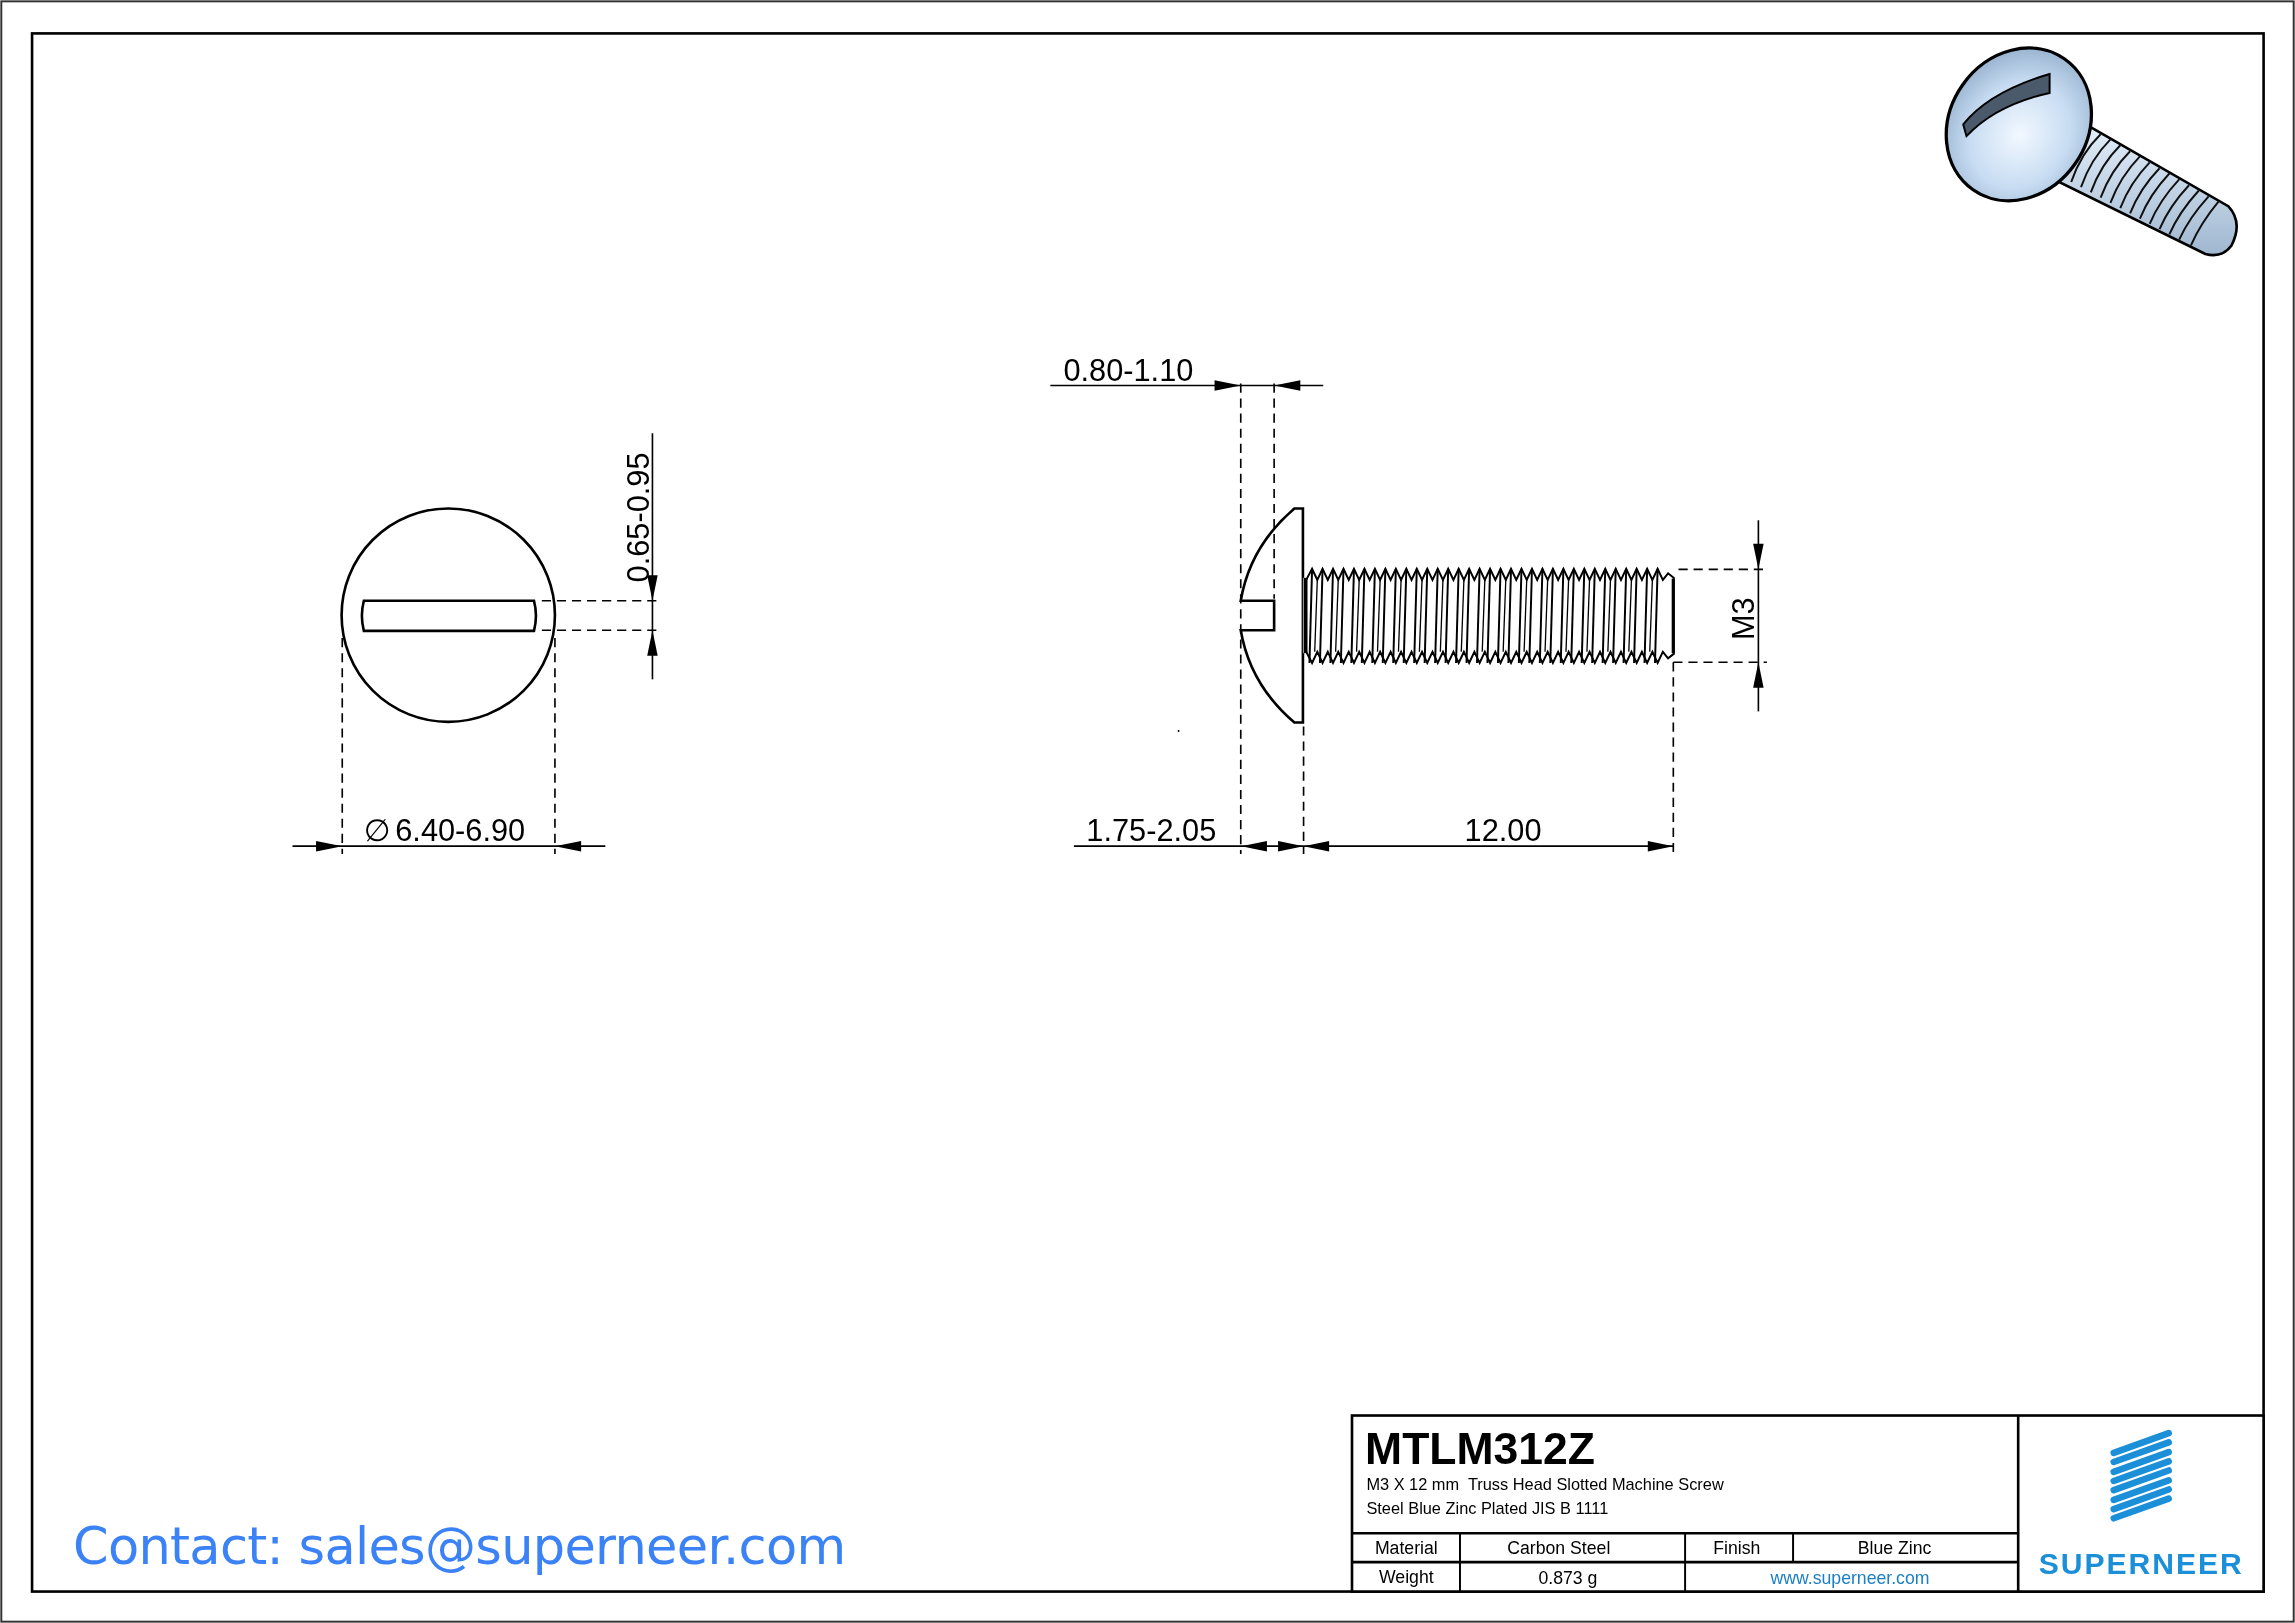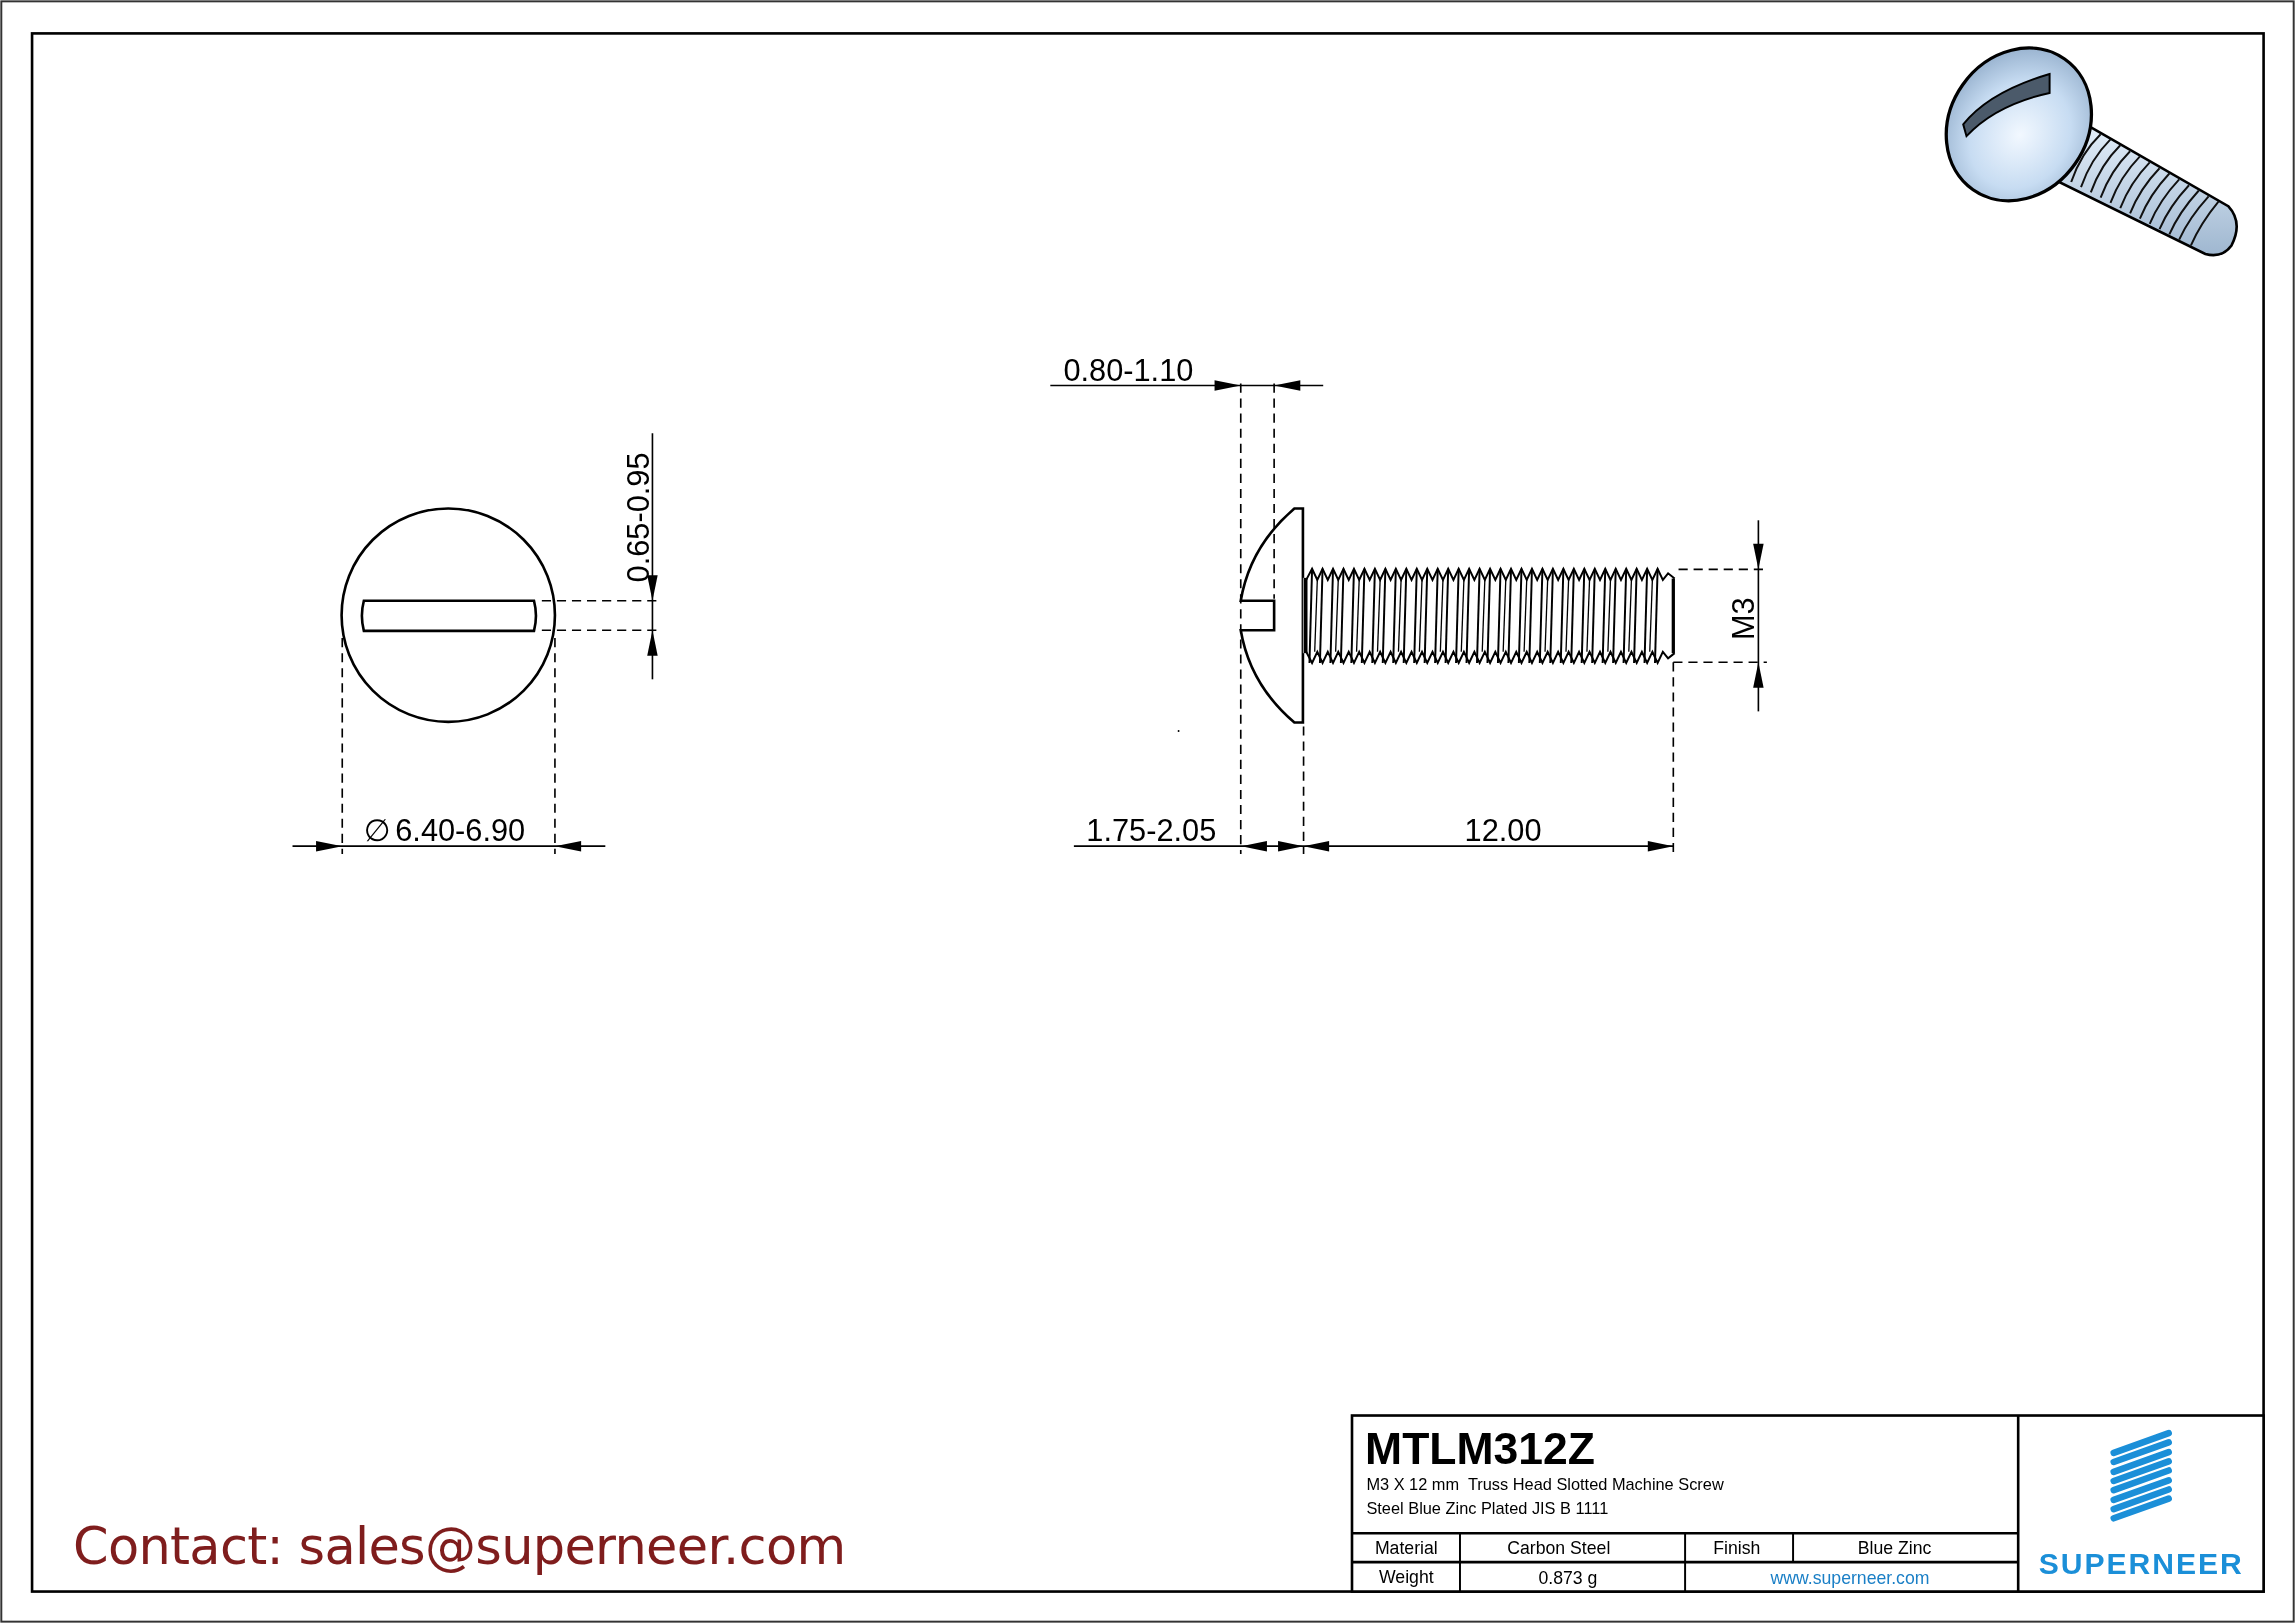--- a/index.html
+++ b/index.html
@@ -5,21 +5,21 @@
   html, body { margin: 0; padding: 0; background: #ffffff; }
   body { width: 2295px; height: 1623px; position: relative; overflow: hidden; font-family: "Liberation Sans", sans-serif; }
   .sheet { position: absolute; left: 0; top: 0; width: 2295px; height: 1623px; }
   svg text { font-family: "Liberation Sans", sans-serif; fill: #000; }
   .dim-text { font-size: 47px; }
   .tb-title { font-size: 68px; font-weight: bold; }
   .tb-desc { font-size: 25px; }
   .tb-cell { font-size: 27px; }
   .tb-url { font-size: 27px; fill: #1a7fc6; }
   .logo-word { font-size: 46px; font-weight: bold; fill: #1b8fd8; letter-spacing: 3px; }
-  .contact { position: absolute; left: 73px; top: 1517px; font-family: "DejaVu Sans", sans-serif; font-size: 51px; color: #7f1d1d; letter-spacing: -0.7px; white-space: nowrap; }
+  .contact { position: absolute; left: 73px; top: 1517px; font-family: "DejaVu Sans", sans-serif; font-size: 51px; color: #3b82f6; letter-spacing: -0.7px; white-space: nowrap; }
   .outline { fill: none; stroke: #000; stroke-width: 4; }
   .thin { fill: none; stroke: #000; stroke-width: 2.5; }
   .dash { fill: none; stroke: #000; stroke-width: 2.5; stroke-dasharray: 14 9; }
   .arrow { fill: #000; stroke: none; }
   .thread { fill: none; stroke: #000; stroke-width: 3; }
 </style>
 </head>
 <body>
 
 <div class="sheet">

